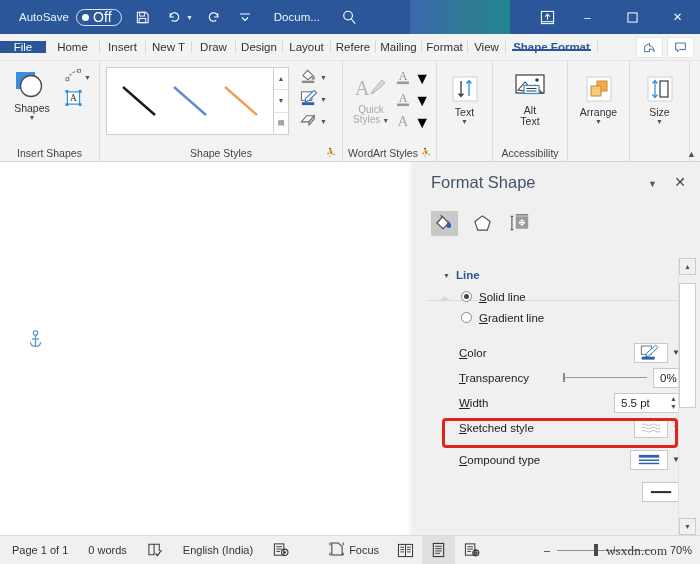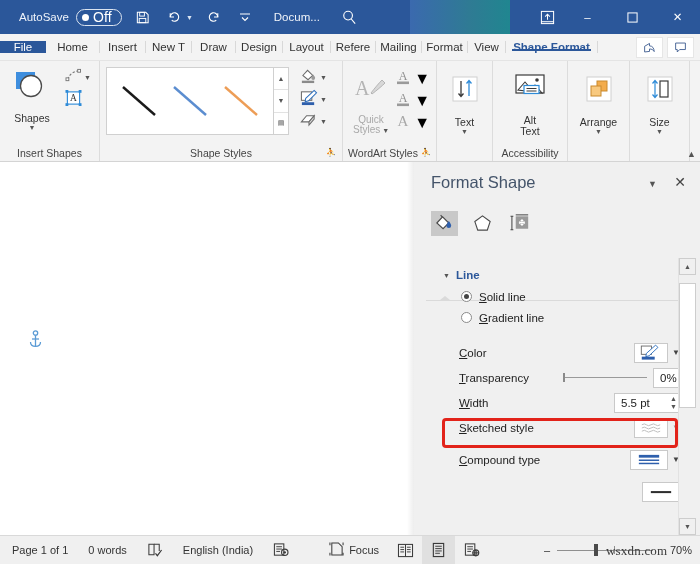--- a/index.html
+++ b/index.html
@@ -89,21 +89,21 @@
     height: 17px; font-size: 10.5px; color: #444; 
     display: flex; align-items: center; justify-content: center; gap: 3px;
   }
   .dlg-launcher { font-size: 8px; color: #666; }
 
   .bigbtn {
     display: flex; flex-direction: column; align-items: center; justify-content: flex-start;
     width: 52px; font-size: 10.5px; color: #333; padding-top: 2px;
   }
   .bigbtn .ico { height: 34px; display: flex; align-items: flex-end; justify-content: center; }
-  .bigbtn .lbl { margin-top: 12px; line-height: 11px; text-align: center; }
+  .bigbtn .lbl { margin-top: 2px; line-height: 11px; text-align: center; }
   .bigbtn .cv { font-size: 7px; color: #555; line-height: 8px; }
   .bigbtn.dis { color: #a9a9a9; }
 
   .gallery {
     width: 168px; height: 68px; background: #fff; border: 1px solid #d0d0d0;
     display: flex; align-items: center; justify-content: space-around; padding: 0 6px;
   }
   .gal-scroll {
     width: 15px; height: 68px; border: 1px solid #d0d0d0; border-left: none;
     display: flex; flex-direction: column; background: #fff;

